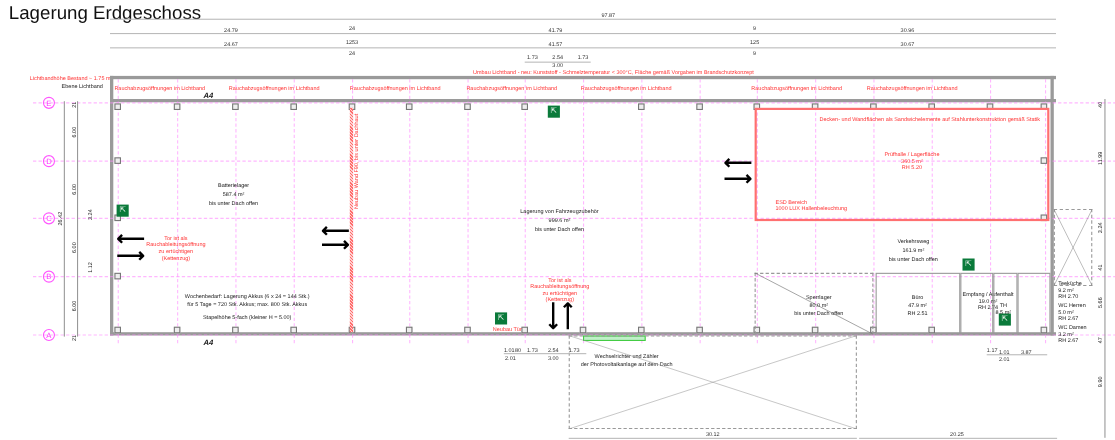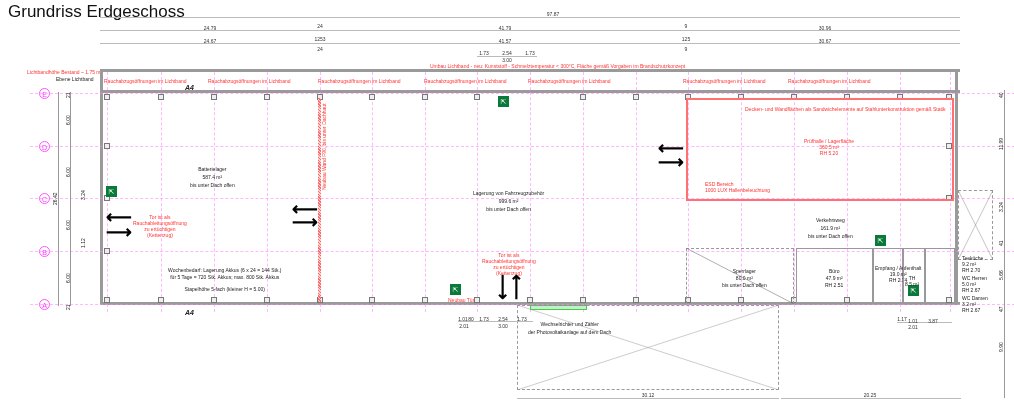--- a/index.html
+++ b/index.html
@@ -20,21 +20,21 @@
   .vtxt{position:absolute;font-size:5px;white-space:nowrap;transform-origin:left top;transform:rotate(-90deg);}
   .fire-wall{position:absolute;background:repeating-linear-gradient(45deg,#ff6b6b 0 1px,#ffd0d0 1px 2px);}
   .redbox{position:absolute;border:2px solid #ff7070;box-sizing:border-box;}
   .dashbox{position:absolute;border:1px dashed #999;box-sizing:border-box;}
   .room{position:absolute;border:1px solid #999;box-sizing:border-box;}
   svg{position:absolute;}
 </style>
 </head>
 <body>
 
-<div class="abs title">Grundriss Erdgeschoss</div>
+<div class="abs title">Lagerung Erdgeschoss</div>
 
 <div class="dimline" style="left:100px;top:17px;width:860px;"></div>
 <div class="dimtxt" style="left:553px;top:11px;">97.87</div>
 
 <div class="dimline" style="left:100px;top:30px;width:860px;"></div>
 <div class="dimtxt" style="left:210px;top:25px;">24.79</div>
 <div class="dimtxt" style="left:320px;top:23px;">24</div>
 <div class="dimtxt" style="left:505px;top:25px;">41.79</div>
 <div class="dimtxt" style="left:686px;top:23px;">9</div>
 <div class="dimtxt" style="left:825px;top:25px;">30.96</div>

